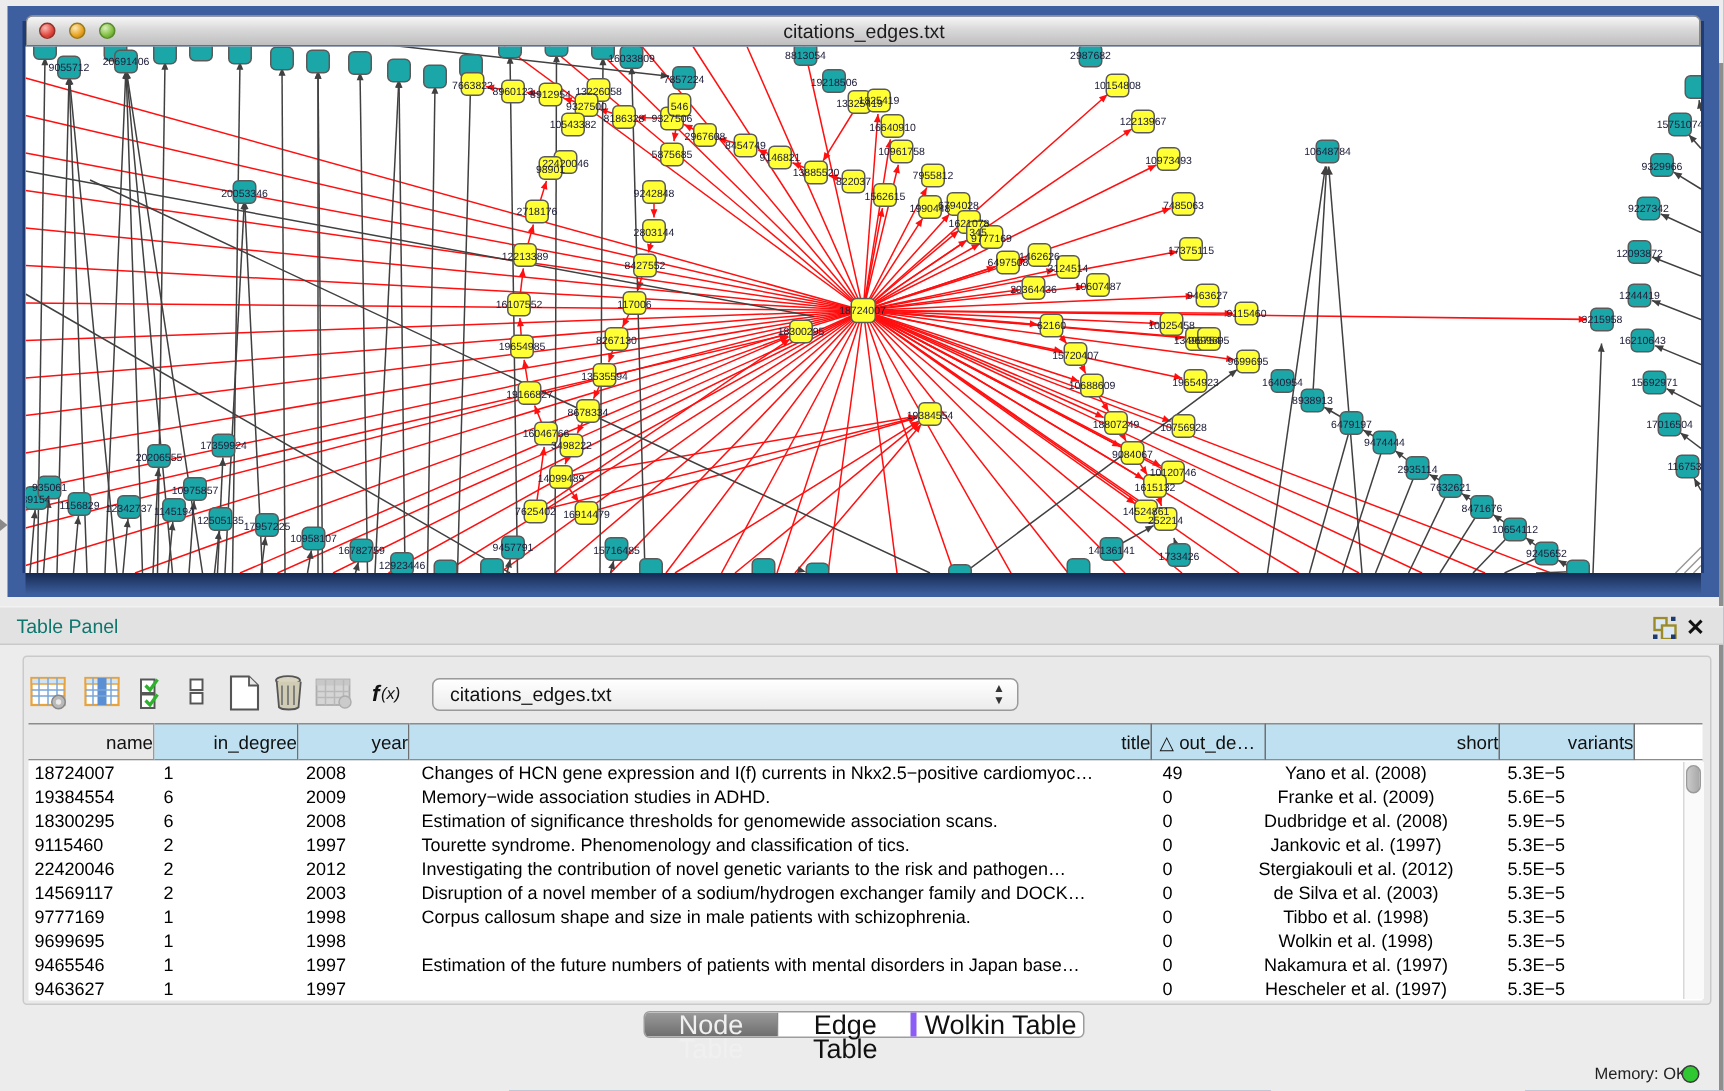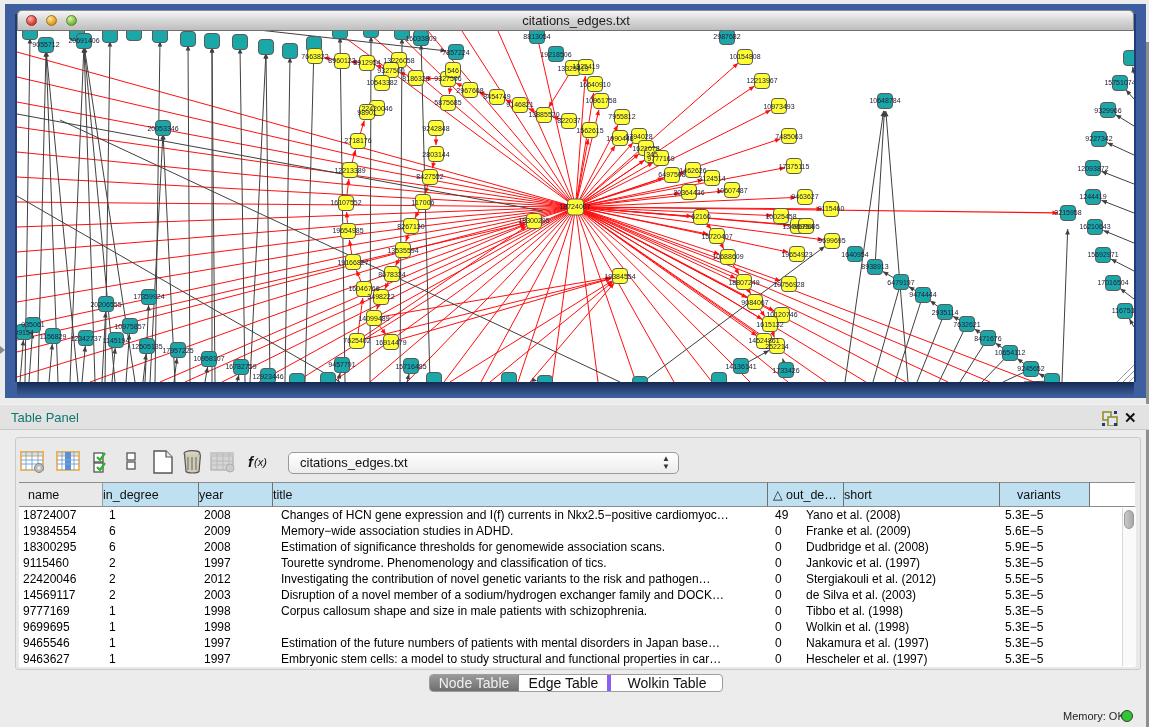--- a/index.html
+++ b/index.html
@@ -28,34 +28,34 @@
 #closex{left:1124px;top:409px;font-size:15px;font-weight:bold;color:#111}
 
 #panel{left:15px;top:437px;width:1126px;height:233px;background:#e9e9e9;
  border:1px solid #cacaca;border-radius:3px}
 #combo{left:288px;top:452px;width:391px;height:22px;border:1px solid #9a9a9a;
  border-radius:5px;background:linear-gradient(#fff,#ececec);font-size:13px;
  color:#111;line-height:20px;padding-left:11px}
 #combo .arr{position:absolute;right:8px;top:2px;font-size:8px;color:#333;line-height:8px}
 
 .hcell{position:absolute;top:482px;height:25px;font-size:12.5px;color:#111;
- text-align:left;line-height:25px;background:#bfe0f0;border-top:1px solid #8c8c8c;
+ text-align:right;line-height:25px;background:#bfe0f0;border-top:1px solid #8c8c8c;
  border-bottom:1px solid #8c8c8c;border-right:1px solid #707070}
 
 .trow{position:absolute;left:19px;width:1103px;height:16px;font-size:12px;color:#000;white-space:nowrap}
 .trow span{position:absolute;top:1px}
 .c0{left:4px}.c1{left:90px}.c2{left:185px}.c3{left:262px}
-.c4{left:756px}.c5{left:787px;width:196px;}.c6{left:986px}
+.c4{left:756px}.c5{left:787px;width:196px;text-align:center}.c6{left:986px}
 #tbl{left:19px;top:507px;width:1116px;height:160px;background:#fff}
 #sb{left:1122px;top:508px;width:14px;height:158px;background:#fafafa;border-left:1px solid #d8d8d8}
 #thumb{left:1124px;top:510px;width:10px;height:19px;border-radius:5px;
  background:linear-gradient(90deg,#c9c9c9,#a8a8a8);border:1px solid #9a9a9a}
 
 #tabs{left:429px;top:674px;width:294px;height:18px;border:1px solid #9d9d9d;
- border-radius:4px;background:#fff;font-size:14px}
+ border-radius:4px;background:#fff;font-size:18px}
 #tabs div{position:absolute;top:0;height:16px;line-height:16px;text-align:center}
 #seg1{left:0;width:89px;background:linear-gradient(#9a9a9a,#6e6e6e);color:#f0f0f0;
  border-radius:3px 0 0 3px;border-right:1px solid #888}
 #seg2{left:90px;width:91px;color:#111;border-right:4px solid #8b5cf6}
 #seg3{left:182px;width:110px;color:#111}
 #mem{left:1063px;top:710px;font-size:11px;color:#222}
 #memdot{left:1121px;top:710px;width:12px;height:12px;border-radius:50%;
  background:#2fc832;border:1px solid #3a3a3a}
 svg text{font-family:"Liberation Sans",sans-serif}
 </style></head><body>
@@ -848,21 +848,20 @@
     <span class="c2">1997</span>
 <span class="c3">Estimation of the future numbers of patients with mental disorders in Japan base…</span>
     <span class="c4">0</span>
     <span class="c5">Nakamura et al. (1997)</span>
 <span class="c6">5.3E−5</span>
   </div>
 <div class="trow" style="top:651px">
 <span class="c0">9463627</span>
     <span class="c1">1</span>
     <span class="c2">1997</span>
-<span class="c3">Embryonic stem cells: a model to study structural and functional properties in car…</span>
     <span class="c4">0</span>
     <span class="c5">Hescheler et al. (1997)</span>
 <span class="c6">5.3E−5</span>
   </div>
 <div class="abs" id="sb"></div>
 <div class="abs" id="thumb"></div>
 <div class="abs" id="tabs">
     <div id="seg1">Node Table</div>
     <div id="seg2">Edge Table</div>
     <div id="seg3">Wolkin Table</div>

